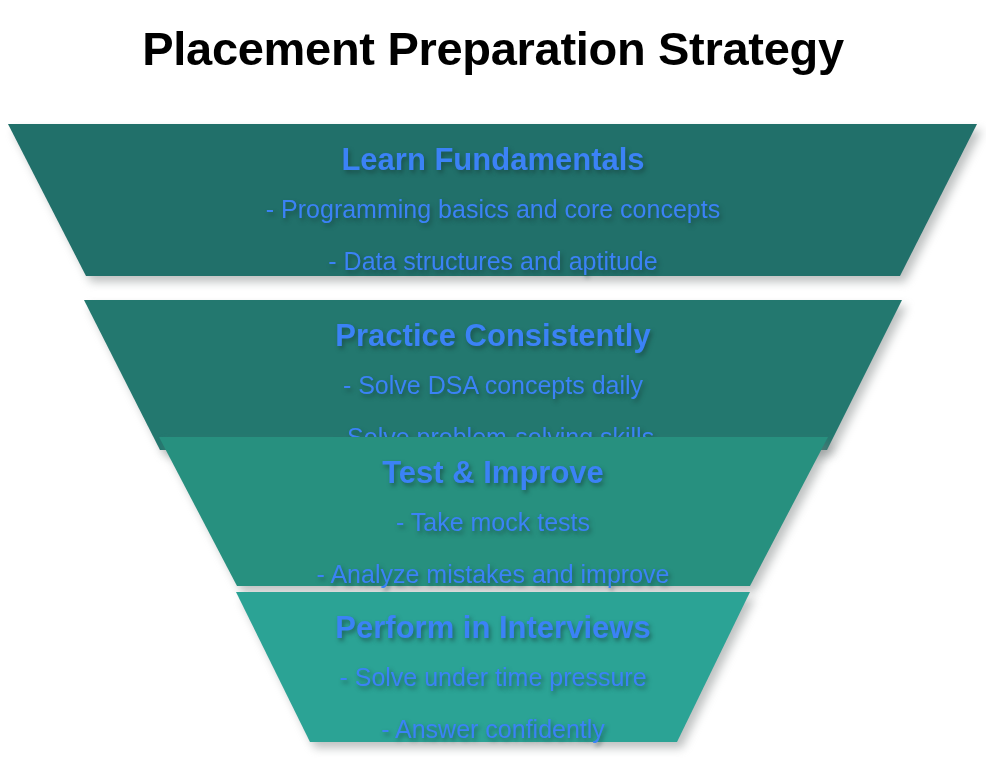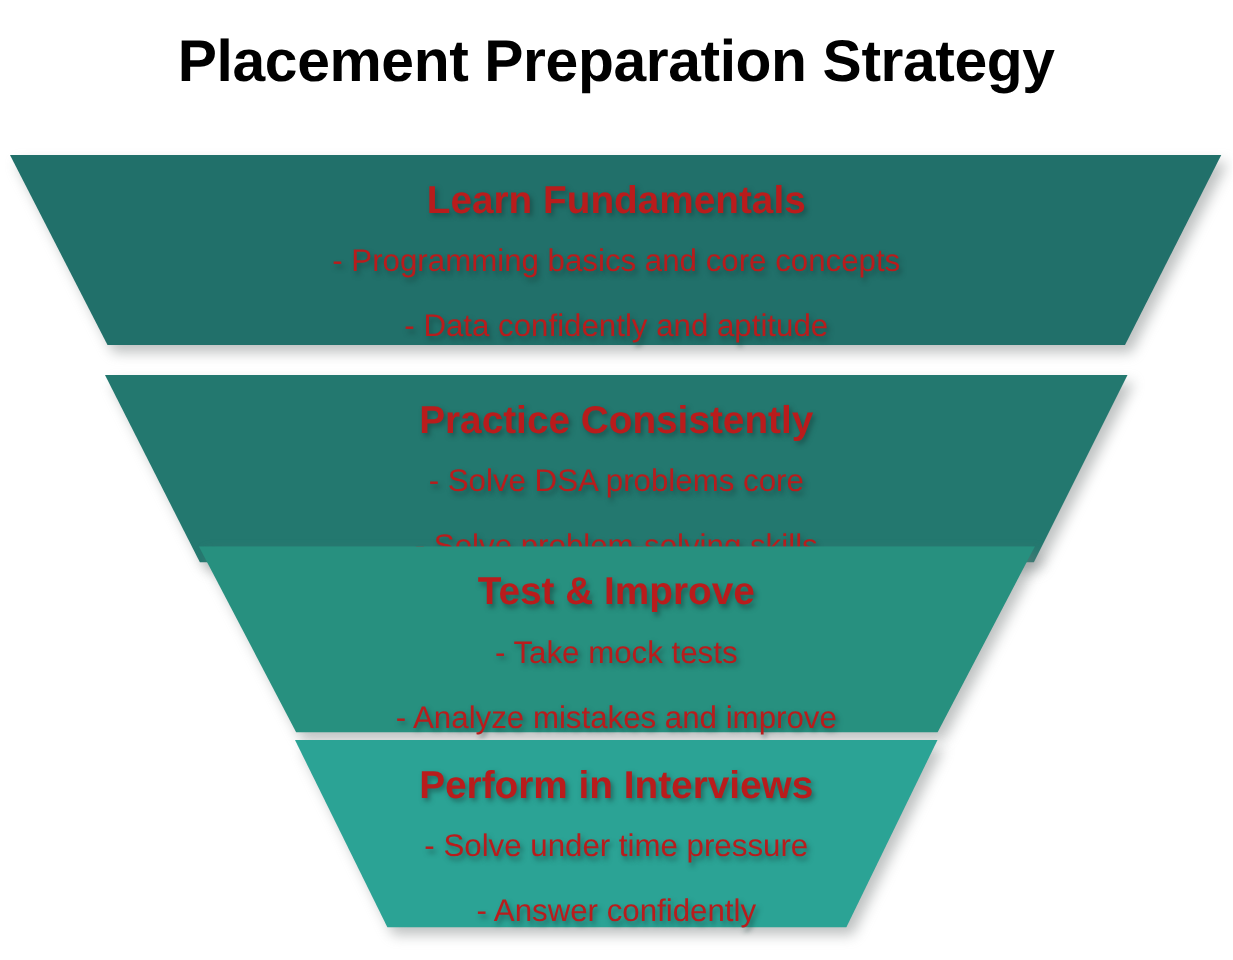--- a/index.html
+++ b/index.html
@@ -59,21 +59,21 @@
     display: block;
     width: 100%;
     height: 100%;
   }
 
   .stage-text {
     position: absolute;
     left: 0;
     width: 986px;
     text-align: center;
-    color: #b91c1c;
+    color: #3b82f6;
     text-shadow: 2px 3px 4px rgba(22,58,55,0.55);
     pointer-events: none;
   }
 
   .stage-title {
     font-size: 31px;
     font-weight: bold;
     line-height: 1.08;
     white-space: nowrap;
   }
@@ -111,33 +111,33 @@
     <div class="stage" id="stage-1">
       <div class="stage-shape">
         <svg viewBox="0 0 986 152" preserveAspectRatio="none">
           <polygon points="8,0 977,0 900,152 86,152" fill="#21706A"></polygon>
           </svg>
 
       </div>
       <div class="stage-text">
         <div class="stage-title">Learn Fundamentals</div>
         <div class="stage-line">- Programming basics and core concepts</div>
-        <div class="stage-line">- Data confidently and aptitude</div>
+        <div class="stage-line">- Data structures and aptitude</div>
       </div>
     </div>
 
     <div class="stage" id="stage-2">
       <div class="stage-shape">
         <svg viewBox="0 0 986 150" preserveAspectRatio="none">
           <polygon points="84,0 902,0 827,150 160,150" fill="#23786F"></polygon>
         </svg>
       </div>
       <div class="stage-text">
         <div class="stage-title">Practice Consistently</div>
-        <div class="stage-line">- Solve DSA problems core</div>
+        <div class="stage-line">- Solve DSA concepts daily</div>
         <div class="stage-line">- Solve problem-solving skills</div>
       </div>
     </div>
 
     <div class="stage" id="stage-3">
       <div class="stage-shape">
         <svg viewBox="0 0 986 149" preserveAspectRatio="none">
           <polygon points="159,0 828,0 750,149 237,149" fill="#27907F"></polygon>
         </svg>
       </div>

